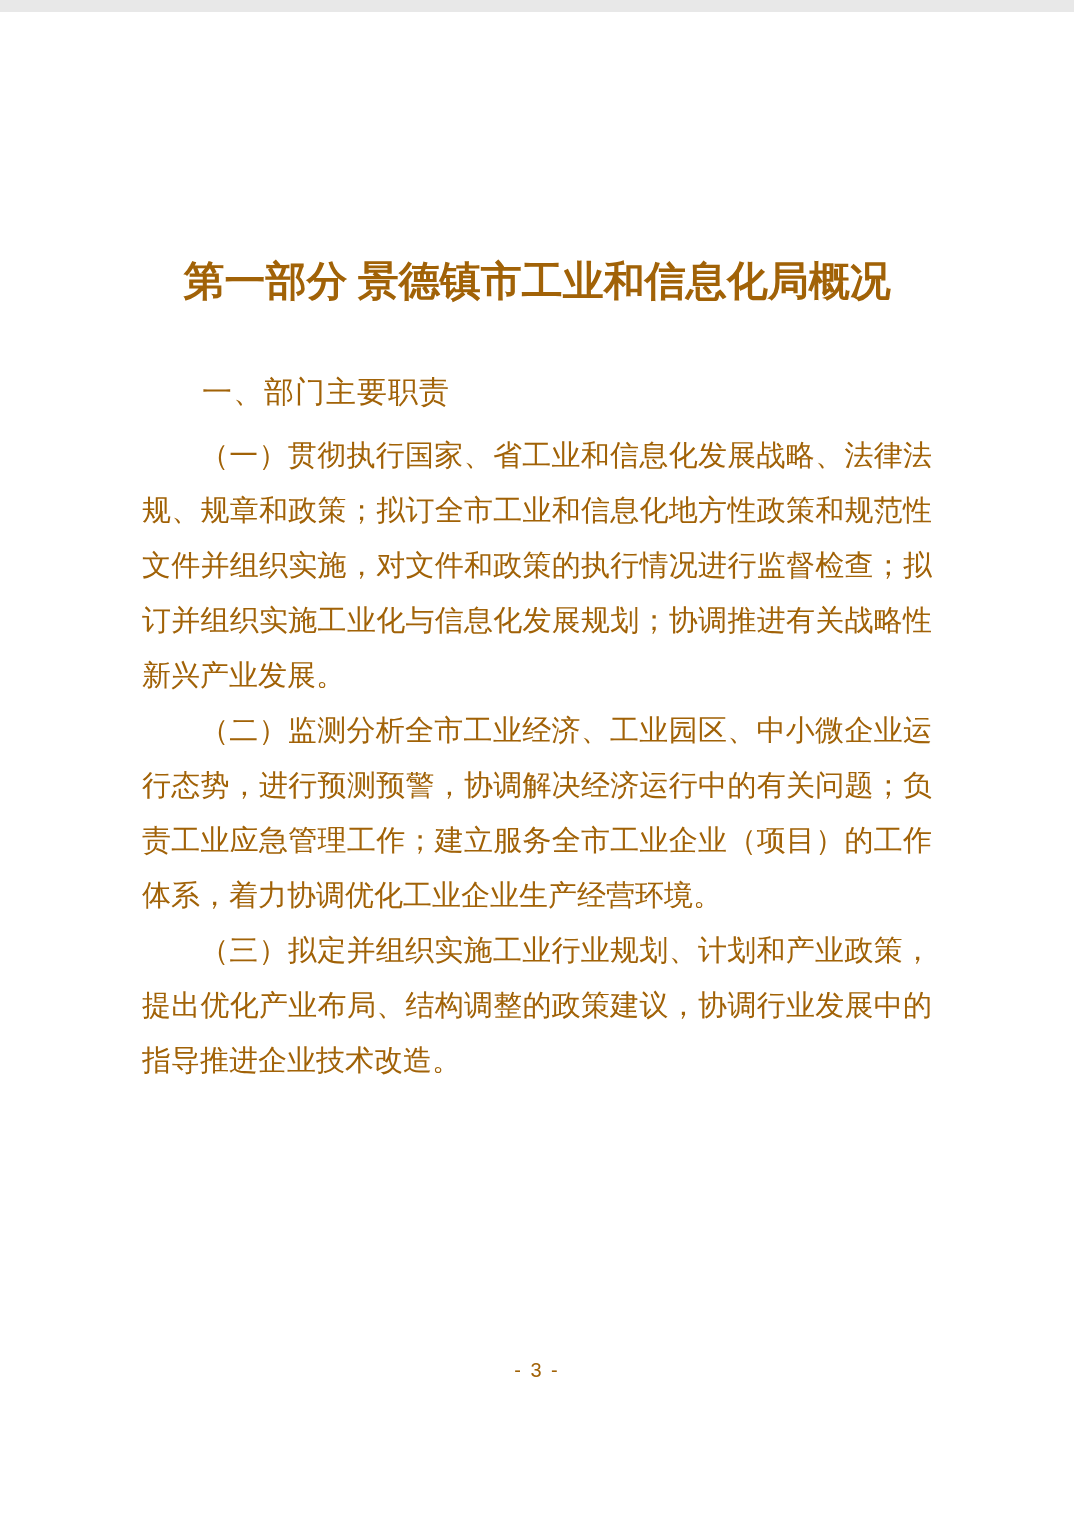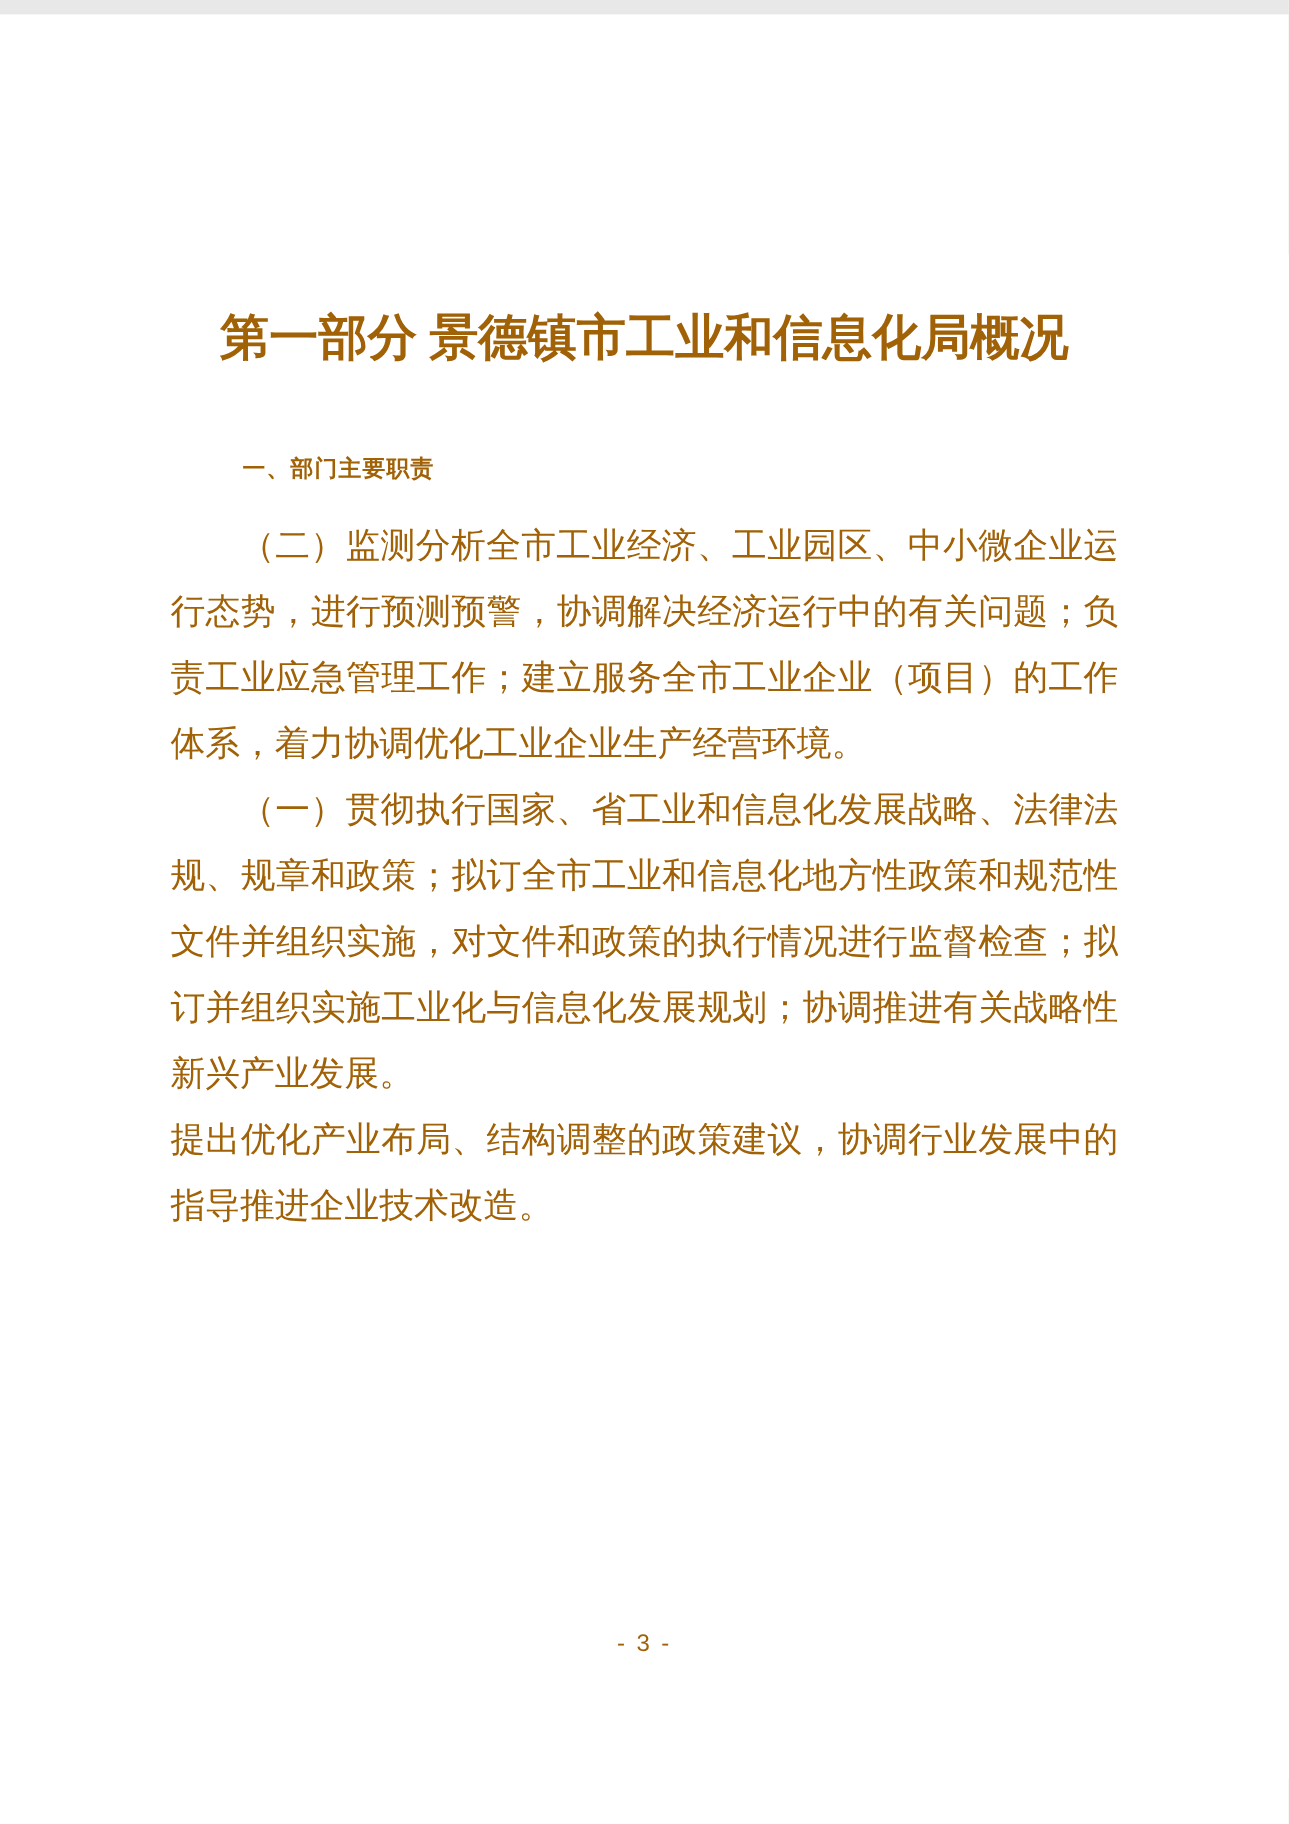--- a/index.html
+++ b/index.html
@@ -26,22 +26,22 @@
     line-height: 52px;
     letter-spacing: 0px;
     white-space: nowrap;
   }
   .section-heading {
     position: absolute;
     top: 360px;
     left: 202px;
     margin: 0;
     font-family: "Liberation Sans", "DejaVu Sans", sans-serif;
-    font-weight: bold;
-    font-size: 19px;
+    font-weight: normal;
+    font-size: 30px;
     line-height: 40px;
     letter-spacing: 1px;
   }
   .body-text {
     position: absolute;
     top: 416px;
     left: 142px;
     width: 790px;
     font-family: "Liberation Serif", "DejaVu Serif", serif;
     font-weight: normal;
@@ -81,35 +81,36 @@
 
 <div class="page">
 
   <h1 class="doc-title">第一部分 景德镇市工业和信息化局概况</h1>
 
   <h2 class="section-heading">一、部门主要职责</h2>
 
   <div class="body-text">
 
     <div class="paragraph">
-      <div class="text-line fill first">（二）监测分析全市工业经济、工业园区、中小微企业运</div>
-      <div class="text-line fill">行态势，进行预测预警，协调解决经济运行中的有关问题；负</div>
-      <div class="text-line fill">责工业应急管理工作；建立服务全市工业企业（项目）的工作</div>
-      <div class="text-line end">体系，着力协调优化工业企业生产经营环境。</div>
-    </div>
-
-    <div class="paragraph">
       <div class="text-line fill first">（一）贯彻执行国家、省工业和信息化发展战略、法律法</div>
       <div class="text-line fill">规、规章和政策；拟订全市工业和信息化地方性政策和规范性</div>
       <div class="text-line fill">文件并组织实施，对文件和政策的执行情况进行监督检查；拟</div>
       <div class="text-line fill">订并组织实施工业化与信息化发展规划；协调推进有关战略性</div>
       <div class="text-line end">新兴产业发展。</div>
     </div>
 
     <div class="paragraph">
+      <div class="text-line fill first">（二）监测分析全市工业经济、工业园区、中小微企业运</div>
+      <div class="text-line fill">行态势，进行预测预警，协调解决经济运行中的有关问题；负</div>
+      <div class="text-line fill">责工业应急管理工作；建立服务全市工业企业（项目）的工作</div>
+      <div class="text-line end">体系，着力协调优化工业企业生产经营环境。</div>
+    </div>
+
+    <div class="paragraph">
+      <div class="text-line fill first">（三）拟定并组织实施工业行业规划、计划和产业政策，</div>
       <div class="text-line fill">提出优化产业布局、结构调整的政策建议，协调行业发展中的</div>
       <div class="text-line end">指导推进企业技术改造。</div>
     </div>
 
 
   </div>
 
   <div class="page-number">- 3 -</div>
 
 </div>

